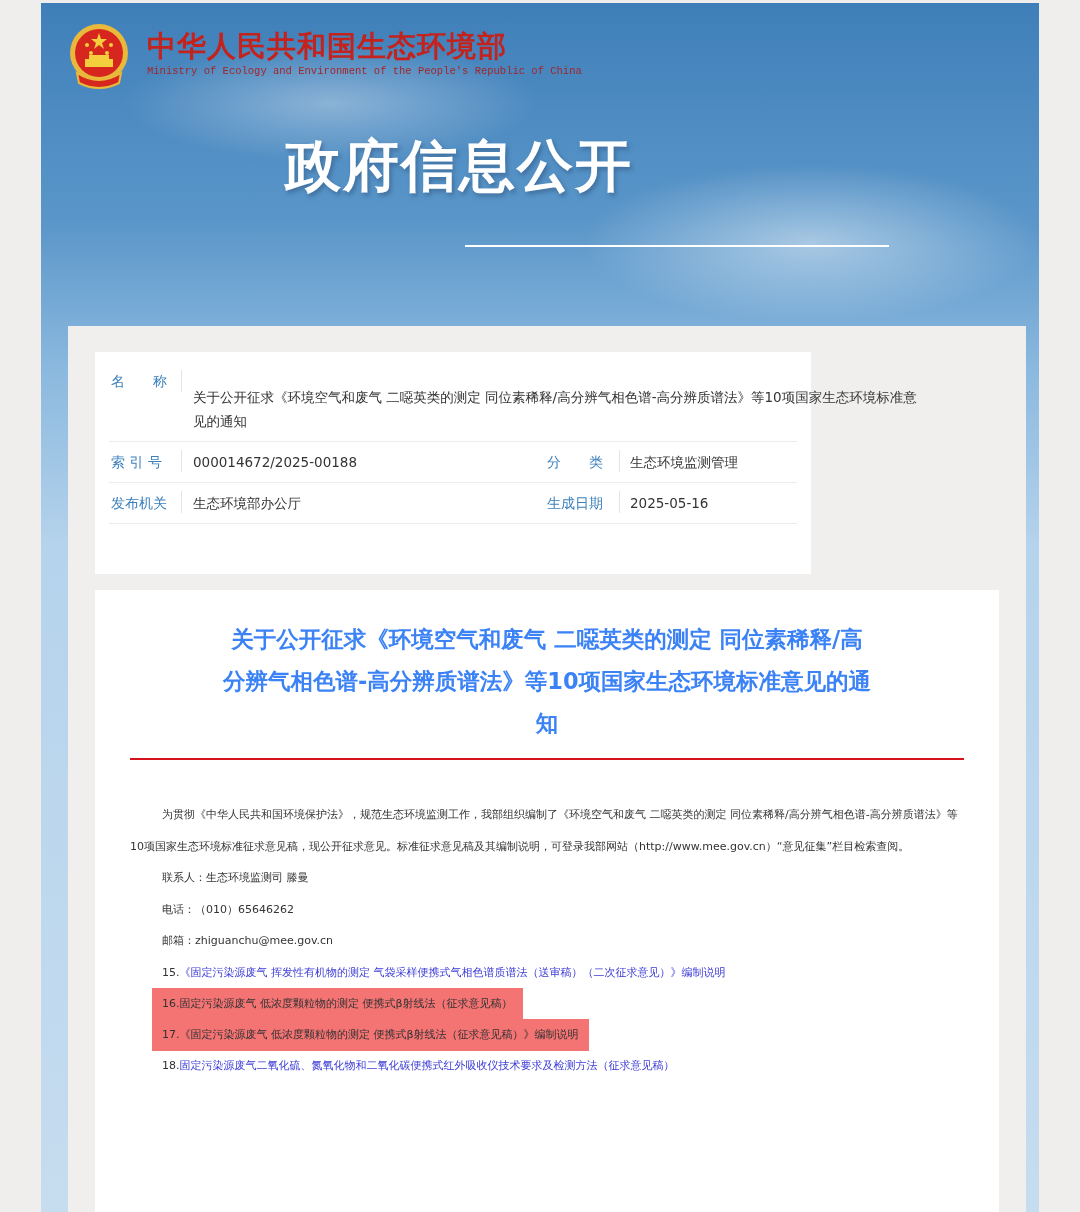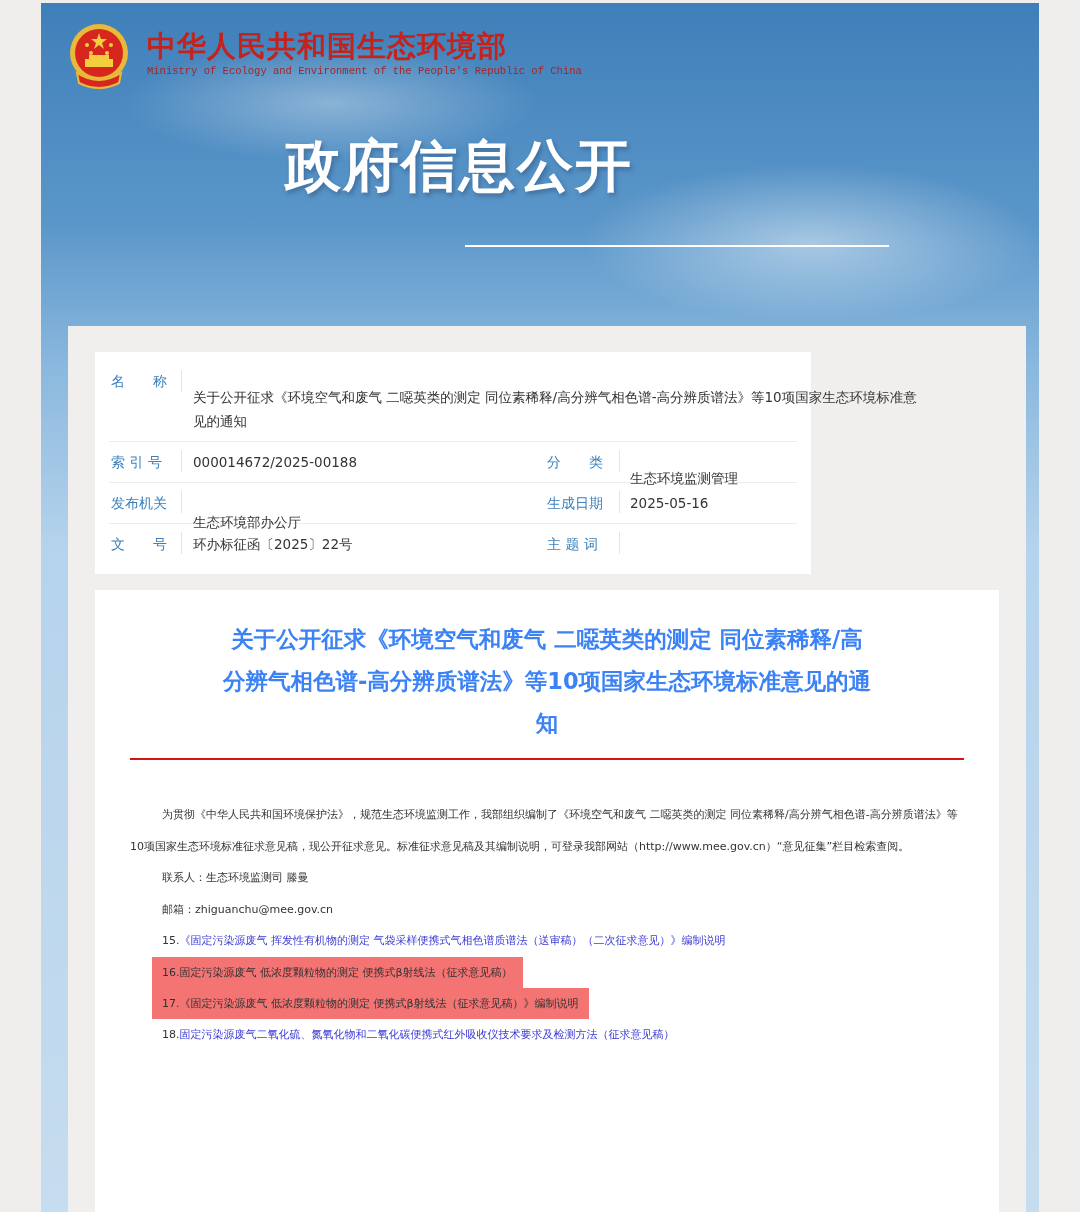--- a/index.html
+++ b/index.html
@@ -100,51 +100,44 @@
         <span class="sep" style="left:72px; top:18px; height:22px;"></span>
         <span class="val" style="left:84px; top:21px;margin-top:16px;">关于公开征求《环境空气和废气 二噁英类的测定 同位素稀释/高分辨气相色谱-高分辨质谱法》等10项国家生态环境标准意</span>
         <span class="val" style="left:84px; top:61px;">见的通知</span>
       </div>
       <div class="info-row" style="top:90px; height:40px;">
         <span class="lbl" style="left:2px; top:12px;">索 引 号</span>
         <span class="sep" style="left:72px; top:8px; height:22px;"></span>
         <span class="val" style="left:84px; top:12px;">000014672/2025-00188</span>
         <span class="lbl" style="left:438px; top:12px;">分　　类</span>
         <span class="sep" style="left:510px; top:8px; height:22px;"></span>
-        <span class="val" style="left:521px; top:28px;">生态环境监测管理</span>
+        <span class="val" style="left:521px; top:12px;">生态环境监测管理</span>
       </div>
       <div class="info-row" style="top:131px; height:40px;">
         <span class="lbl" style="left:2px; top:12px;">发布机关</span>
         <span class="sep" style="left:72px; top:8px; height:22px;"></span>
-        <span class="val" style="left:84px; top:12px;margin-top:19px;">生态环境部办公厅</span>
+        <span class="val" style="left:84px; top:12px;">生态环境部办公厅</span>
         <span class="lbl" style="left:438px; top:12px;">生成日期</span>
         <span class="sep" style="left:510px; top:8px; height:22px;"></span>
         <span class="val" style="left:521px; top:12px;">2025-05-16</span>
-      </div>
-      <div class="info-row" style="top:172px; height:40px; border-bottom:none;">
-        <span class="lbl" style="left:2px; top:12px;">文　　号</span>
-        <span class="sep" style="left:72px; top:8px; height:22px;"></span>
-        <span class="val" style="left:84px; top:12px;">环办标征函〔2025〕22号</span>
-        <span class="lbl" style="left:438px; top:12px;">主 题 词</span>
-        <span class="sep" style="left:510px; top:8px; height:22px;"></span>
-        <span class="val" style="left:521px; top:12px;"></span>
       </div>
     </div>
 
     <div class="doc-card">
       <div class="doc-title">
         <div>关于公开征求《环境空气和废气 二噁英类的测定 同位素稀释/高</div>
         <div>分辨气相色谱-高分辨质谱法》等10项国家生态环境标准意见的通</div>
         <div>知</div>
       </div>
       <div class="red-rule"></div>
 
       <div class="body-text">
         <p>为贯彻《中华人民共和国环境保护法》，规范生态环境监测工作，我部组织编制了《环境空气和废气 二噁英类的测定 同位素稀释/高分辨气相色谱-高分辨质谱法》等10项国家生态环境标准征求意见稿，现公开征求意见。标准征求意见稿及其编制说明，可登录我部网站（http://www.mee.gov.cn）“意见征集”栏目检索查阅。</p>
         <p class="ind">联系人：生态环境监测司 滕曼</p>
+        <p class="ind">电话：（010）65646262</p>
         <p class="ind">邮箱：zhiguanchu@mee.gov.cn</p>
         <p>
           <span>15.</span><span class="link">《固定污染源废气  挥发性有机物的测定  气袋采样便携式气相色谱质谱法（送审稿）（二次征求意见）》编制说明</span>
         </p>
         <div class="ind hl-line">
           <span class="hl"><span>16.</span><span>固定污染源废气  低浓度颗粒物的测定  便携式β射线法（征求意见稿）</span></span>
         </div>
         <div class="ind hl-line">
           <span class="hl" style="padding-right:10px;"><span>17.</span><span>《固定污染源废气  低浓度颗粒物的测定  便携式β射线法（征求意见稿）》编制说明</span></span>
         </div>

